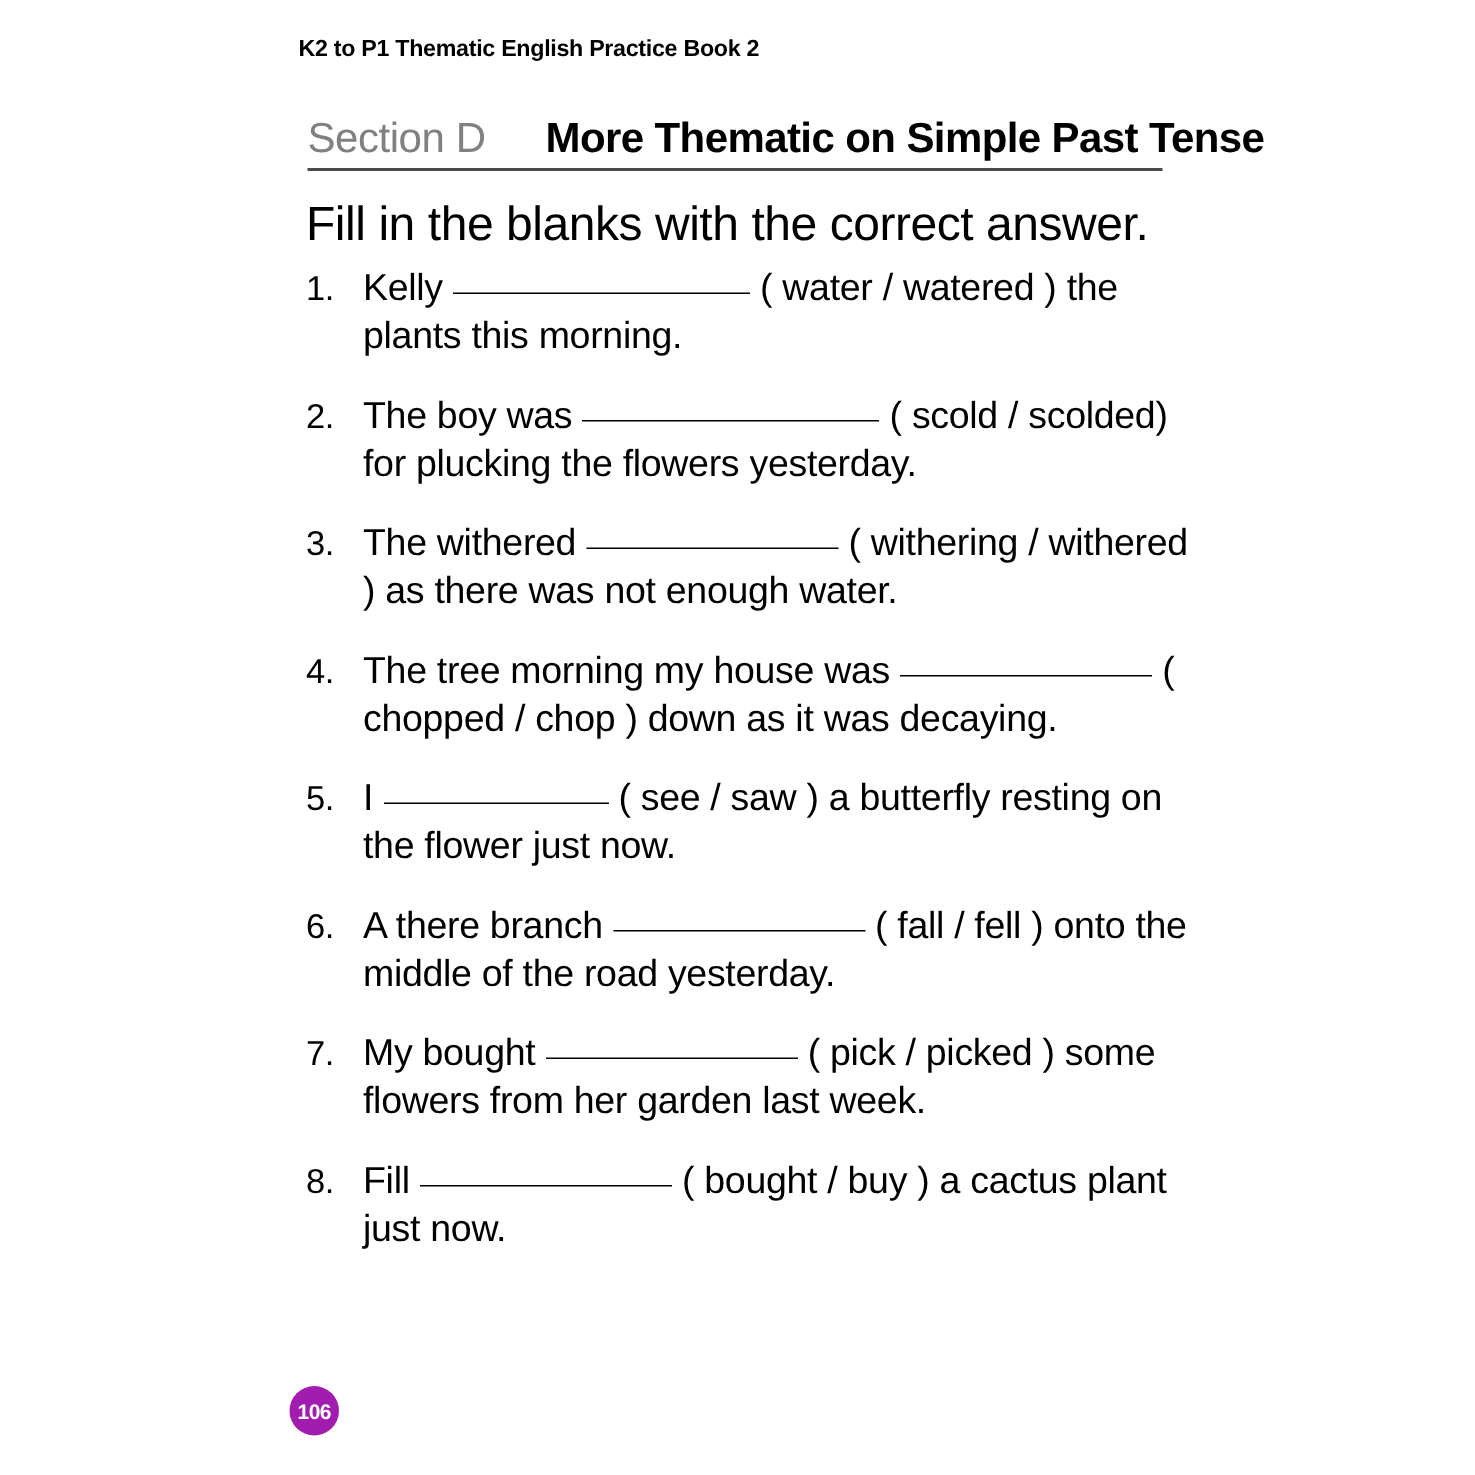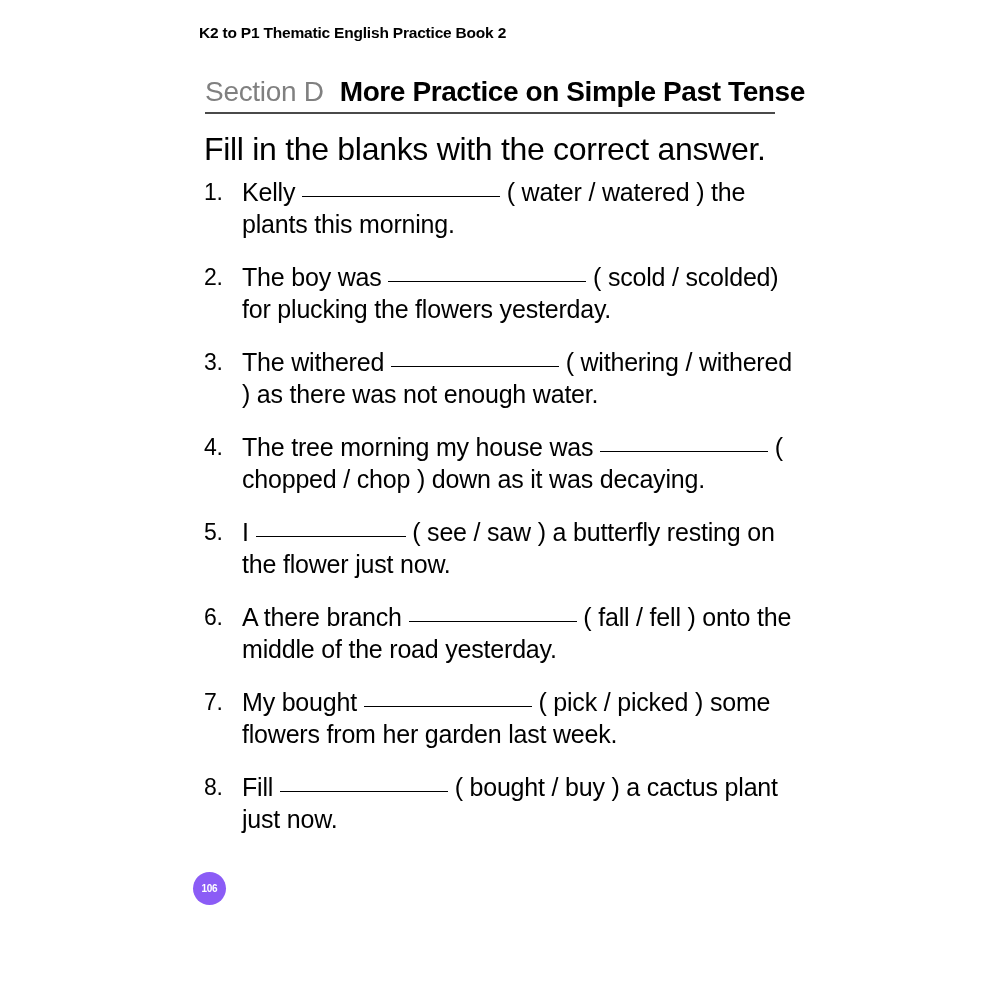--- a/index.html
+++ b/index.html
@@ -38,21 +38,21 @@
     width: 570px;
     border-bottom: 2.5px solid #4a4a4a;
     padding-bottom: 4px;
     display: flex;
     align-items: baseline;
   }
   .section-label {
     font-size: 28px;
     color: #808080;
     letter-spacing: -0.3px;
-    margin-right: 16px;
+    margin-right: 40px;
     white-space: nowrap;
   }
   .section-title {
     font-size: 28px;
     font-weight: bold;
     color: #000000;
     letter-spacing: -0.4px;
     white-space: nowrap;
   }
   .instruction {
@@ -91,46 +91,46 @@
     vertical-align: baseline;
     position: relative;
     top: -4px;
   }
   .b-sm { width: 150px; }
   .b-md { width: 168px; }
   .b-lg { width: 198px; }
   .page-num {
     position: absolute;
     left: 193px;
-    top: 872px;
+    top: 924px;
     width: 33px;
     height: 33px;
     border-radius: 50%;
-    background: #8b5cf6;
+    background: #a21caf;
     color: #fff;
-    font-size: 10px;
+    font-size: 14px;
     font-weight: bold;
     display: flex;
     align-items: center;
     justify-content: center;
     letter-spacing: -0.3px;
   }
 </style>
 </head>
 <body>
 
 <div class="page">
 
   <div class="header">
     <span class="hdr-bold">K2 to P1</span><span> </span><span class="hdr-bold">Thematic English Practice Book 2</span>
   </div>
 
   <div class="section-head">
     <span class="section-label">Section D</span>
-    <span class="section-title">More Practice on Simple Past Tense</span>
+    <span class="section-title">More Thematic on Simple Past Tense</span>
   </div>
 
   <div class="instruction">Fill in the blanks with the correct answer.</div>
 
   <div class="q-list">
 
     <div class="q-item">
       <div class="q-num">1.</div>
       <div class="q-text"><span>Kelly</span> <span class="blank b-lg"></span> <span>( water / watered ) the plants this morning.</span></div>
     </div>

